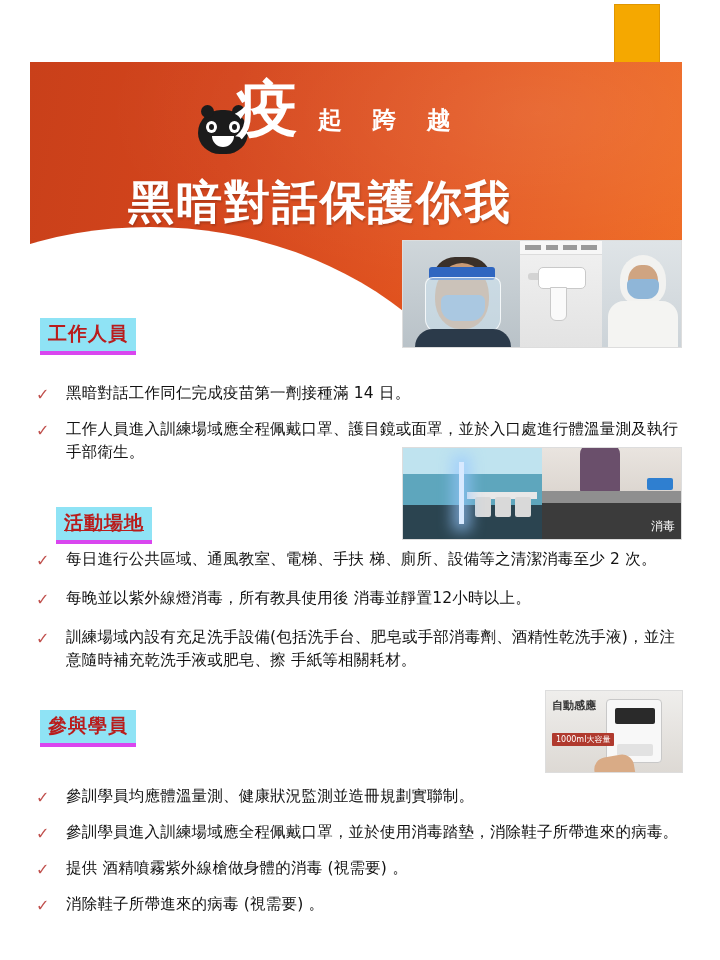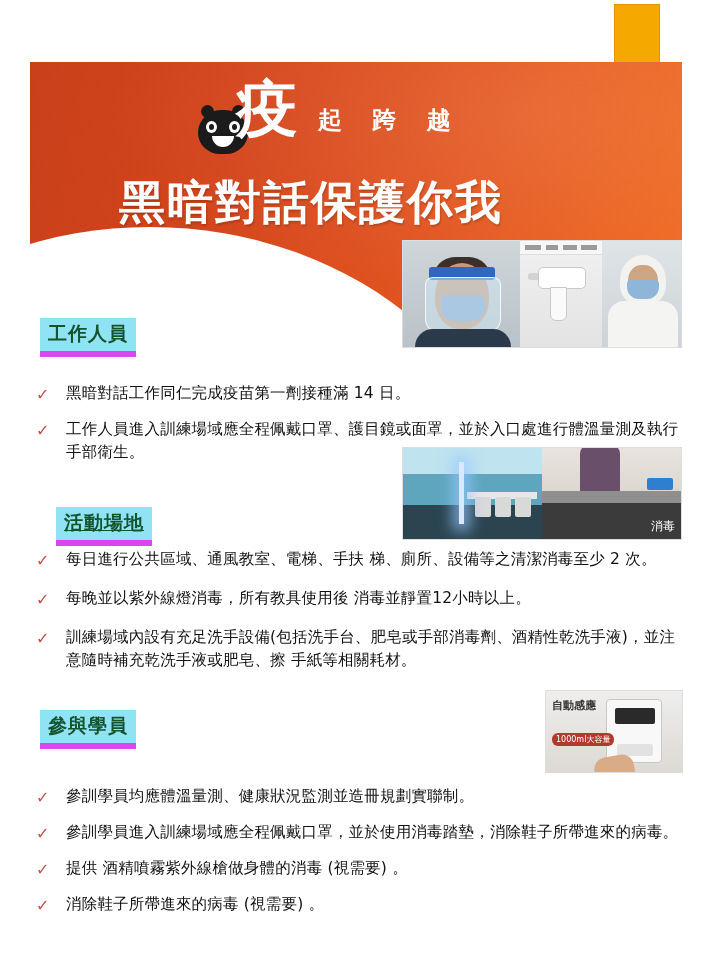--- a/index.html
+++ b/index.html
@@ -122,21 +122,21 @@
   .banner-sub {
     position: absolute;
     left: 288px; top: 42px;
     font-size: 24px;
     font-weight: bold;
     color: #ffffff;
     letter-spacing: 11px;
   }
   .banner-title {
     position: absolute;
-    left: 89px; top: 110px;
+    left: 98px; top: 110px;
     font-size: 46px;
     font-weight: bold;
     color: #ffffff;
     letter-spacing: 2px;
     text-shadow: 1px 2px 2px rgba(0,0,0,0.18);
     text-align: center;
   }
 
   
   .photo-strip-1 {
@@ -336,38 +336,38 @@
     width: 36px; height: 12px;
     background: #e2e2e2; border-radius: 2px;
   }
   .ph-disp .ad1 {
     position: absolute; left: 6px; top: 8px;
     font-size: 11px; color: #333333; font-weight: bold; line-height: 1.25;
   }
   .ph-disp .ad2 {
     position: absolute; left: 6px; top: 42px;
     font-size: 8px; color: #ffffff; background: #b03a2e;
-    padding: 1px 4px; border-radius: 6px;
+    padding: 1px 4px; border-radius: 1px;
   }
   .ph-disp .hand {
     position: absolute; left: 48px; bottom: -6px;
     width: 40px; height: 22px;
     background: #d9ab86; border-radius: 12px 12px 0 0;
     transform: rotate(-10deg);
   }
 
   
   .sec-head {
     position: absolute;
     background: #8fe3f5;
-    color: #14532d;
+    color: #b91c1c;
     font-size: 19px;
     font-weight: bold;
     padding: 3px 8px 4px 8px;
-    border-bottom: 6px solid #d946ef;
+    border-bottom: 4px solid #d946ef;
     letter-spacing: 1px;
   }
   .sec-1 { left: 40px; top: 318px; }
   .sec-2 { left: 56px; top: 507px; text-decoration: underline; }
   .sec-3 { left: 40px; top: 710px; }
 
   
   .bullets { position: absolute; left: 36px; width: 650px; }
   .b1 { top: 382px; }
   .b2 { top: 548px; }

